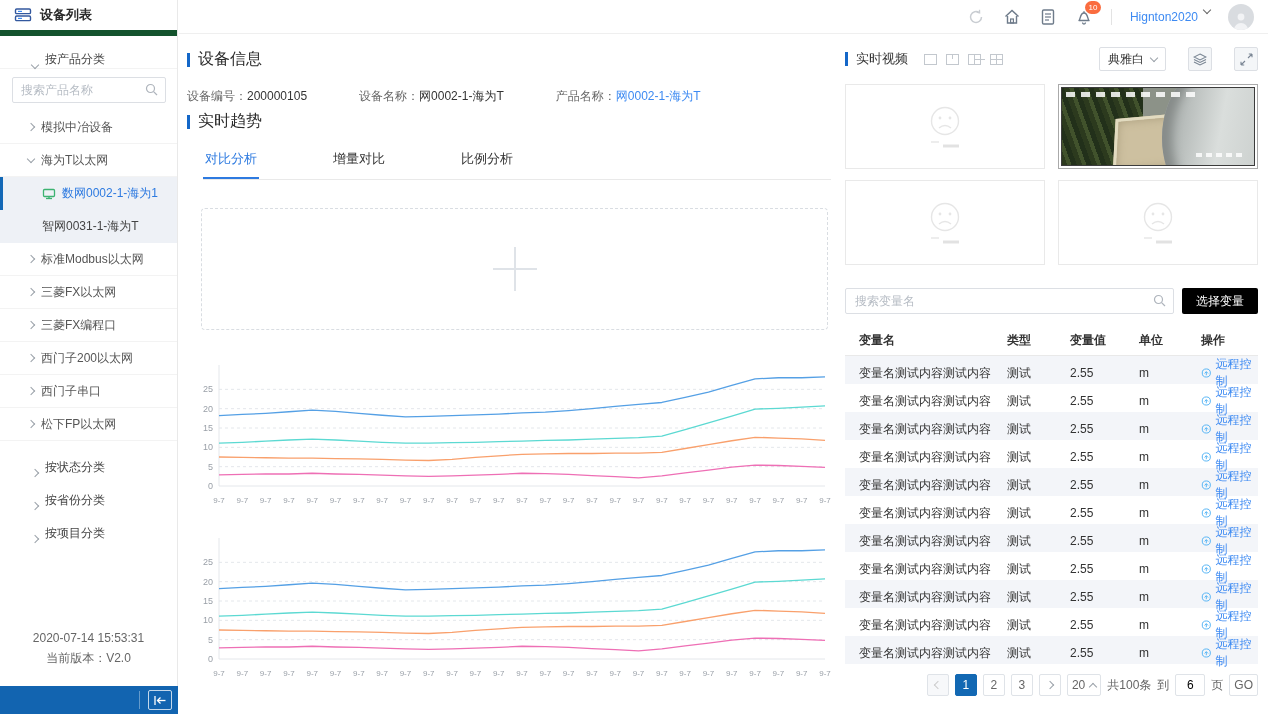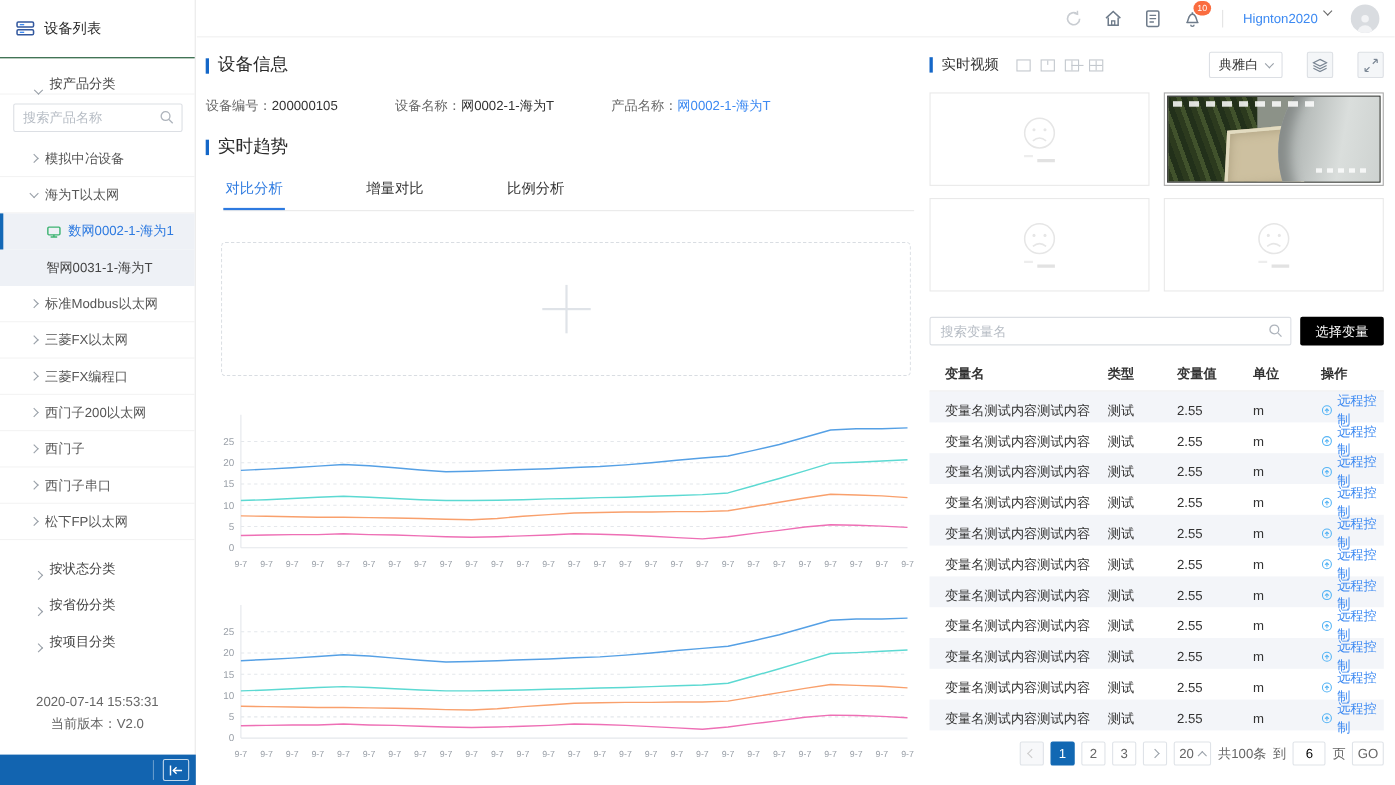--- a/index.html
+++ b/index.html
@@ -3,21 +3,21 @@
 <meta charset="utf-8">
 <style>
   * { box-sizing: border-box; margin: 0; padding: 0; }
   body {
     width: 1268px; height: 714px; position: relative; overflow: hidden;
     background: #fff; font-family: "Liberation Sans", "DejaVu Sans", sans-serif;
     color: #333; font-size: 12px;
   }
   
   .sidebar { position: absolute; left:0; top:0; width:178px; height:714px; border-right:1px solid #e9e9e9; background:#fff; }
-  .sb-title { height:53px; display:flex; align-items:center; gap:8px; padding:0 14px; border-bottom:1px solid #14532d; font-size:13px; font-weight:normal; color:#2b2b2b; }
+  .sb-title { height:36px; display:flex; align-items:center; gap:8px; padding:0 14px; border-bottom:6px solid #14532d; font-size:13px; font-weight:bold; color:#2b2b2b; }
   .sb-group { height:33px; display:flex; align-items:flex-end; gap:7px; padding:0 32px; color:#444; border-bottom:1px solid #f3f3f3; cursor:pointer; }
   .sb-group.noline { border-bottom:none; }
   .sb-search { margin:8px 12px; position:relative; }
   .sb-search input { width:154px; height:26px; border:1px solid #dcdfe4; border-radius:2px; padding:0 26px 0 8px; font-size:12px; color:#333; outline:none; }
   .sb-search input::placeholder { color:#b6bcc4; }
   .sb-search .mag { position:absolute; right:7px; top:6px; }
   .sb-cat { height:33px; display:flex; align-items:center; gap:7px; padding:0 12px 0 28px; color:#555; border-bottom:1px solid #f3f3f3; cursor:pointer; }
   .sb-dev { height:33px; display:flex; align-items:center; gap:6px; padding:0 12px 0 42px; background:#eef1f6; color:#444; cursor:pointer; }
   .sb-dev.selected { border-left:3px solid #1368b6; padding-left:39px; color:#2d7ae0; }
   .sb-foot { position:absolute; bottom:46px; width:100%; text-align:center; color:#666; line-height:20px; }
@@ -38,21 +38,21 @@
   .tb-user { color:#3d8af2; font-size:12px; display:flex; gap:6px; cursor:pointer; }
   .tb-user .chev { border-color:#666; }
   .avatar { width:26px; height:26px; border-radius:50%; background:#d9dce0; display:flex; align-items:flex-end; justify-content:center; overflow:hidden; cursor:pointer; }
   
   .main { position:absolute; left:179px; top:35px; width:660px; height:679px; padding:14px 0 0 8px; }
   .sec-title { display:flex; align-items:center; gap:8px; font-size:16px; color:#2b2b2b; }
   .sec-bar { width:3px; height:14px; background:#1467c8; }
   .info-fields { display:flex; gap:52px; margin:18px 0 0 0; color:#333; }
   .info-fields .lbl { color:#666; }
   .info-fields .link { color:#3d8af2; cursor:pointer; }
-  .trend-title { margin-top:18px; }
+  .trend-title { margin-top:6px; }
   .tabs { display:flex; gap:72px; margin:12px 0 0 16px; border-bottom:1px solid #e9e9e9; width:628px; }
   .tab { padding:6px 2px 9px; color:#333; cursor:pointer; font-size:13px; }
   .tab.active { color:#2d7ae0; border-bottom:2px solid #2d7ae0; }
   .drop-zone { width:627px; height:122px; margin:28px 0 0 14px; border:1px dashed #d9dde2; border-radius:4px; position:relative; }
   .plus { position:absolute; left:50%; top:50%; width:44px; height:44px; transform:translate(-50%,-50%); }
   .plus::before { content:""; position:absolute; left:21px; top:0; width:2px; height:44px; background:#dfe3e8; }
   .plus::after { content:""; position:absolute; left:0; top:21px; width:44px; height:2px; background:#dfe3e8; }
   .chart { margin:30px 0 0 2px; }
   .chart + .chart { margin-top:18px; }
   
@@ -155,24 +155,20 @@
     <span class="chev right"></span>
     <span>三菱FX以太网</span>
   </div>
   <div class="sb-cat">
     <span class="chev right"></span>
     <span>三菱FX编程口</span>
   </div>
   <div class="sb-cat">
     <span class="chev right"></span>
     <span>西门子200以太网</span>
-  </div>
-  <div class="sb-cat">
-    <span class="chev right"></span>
-    <span>西门子</span>
   </div>
   <div class="sb-cat">
     <span class="chev right"></span>
     <span>西门子串口</span>
   </div>
   <div class="sb-cat">
     <span class="chev right"></span>
     <span>松下FP以太网</span>
   </div>
 

